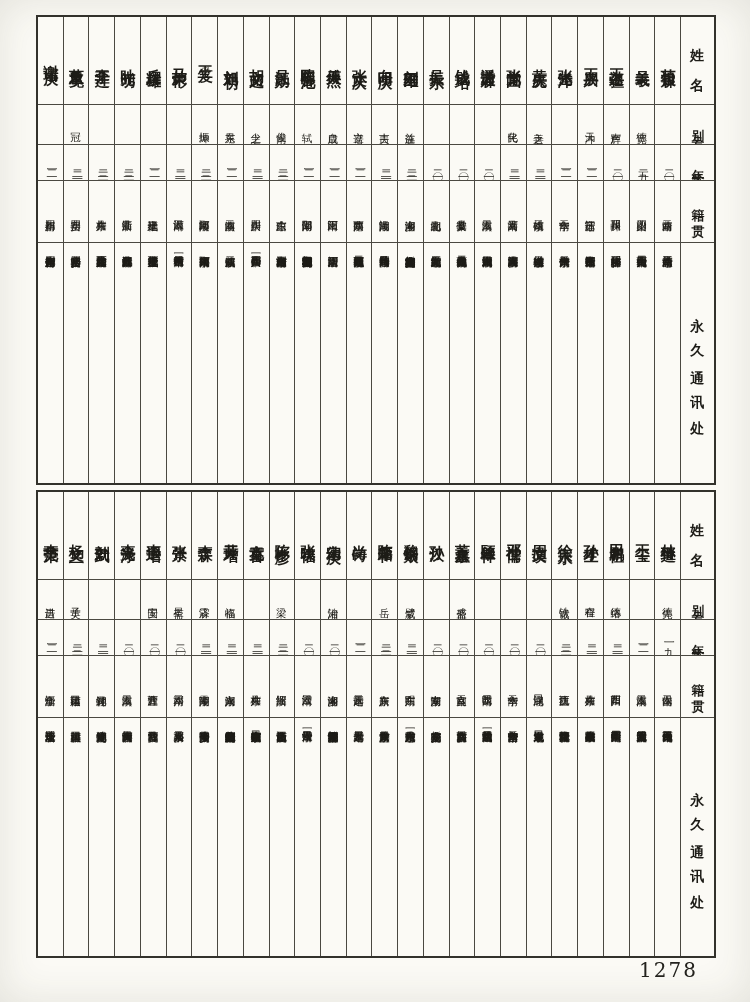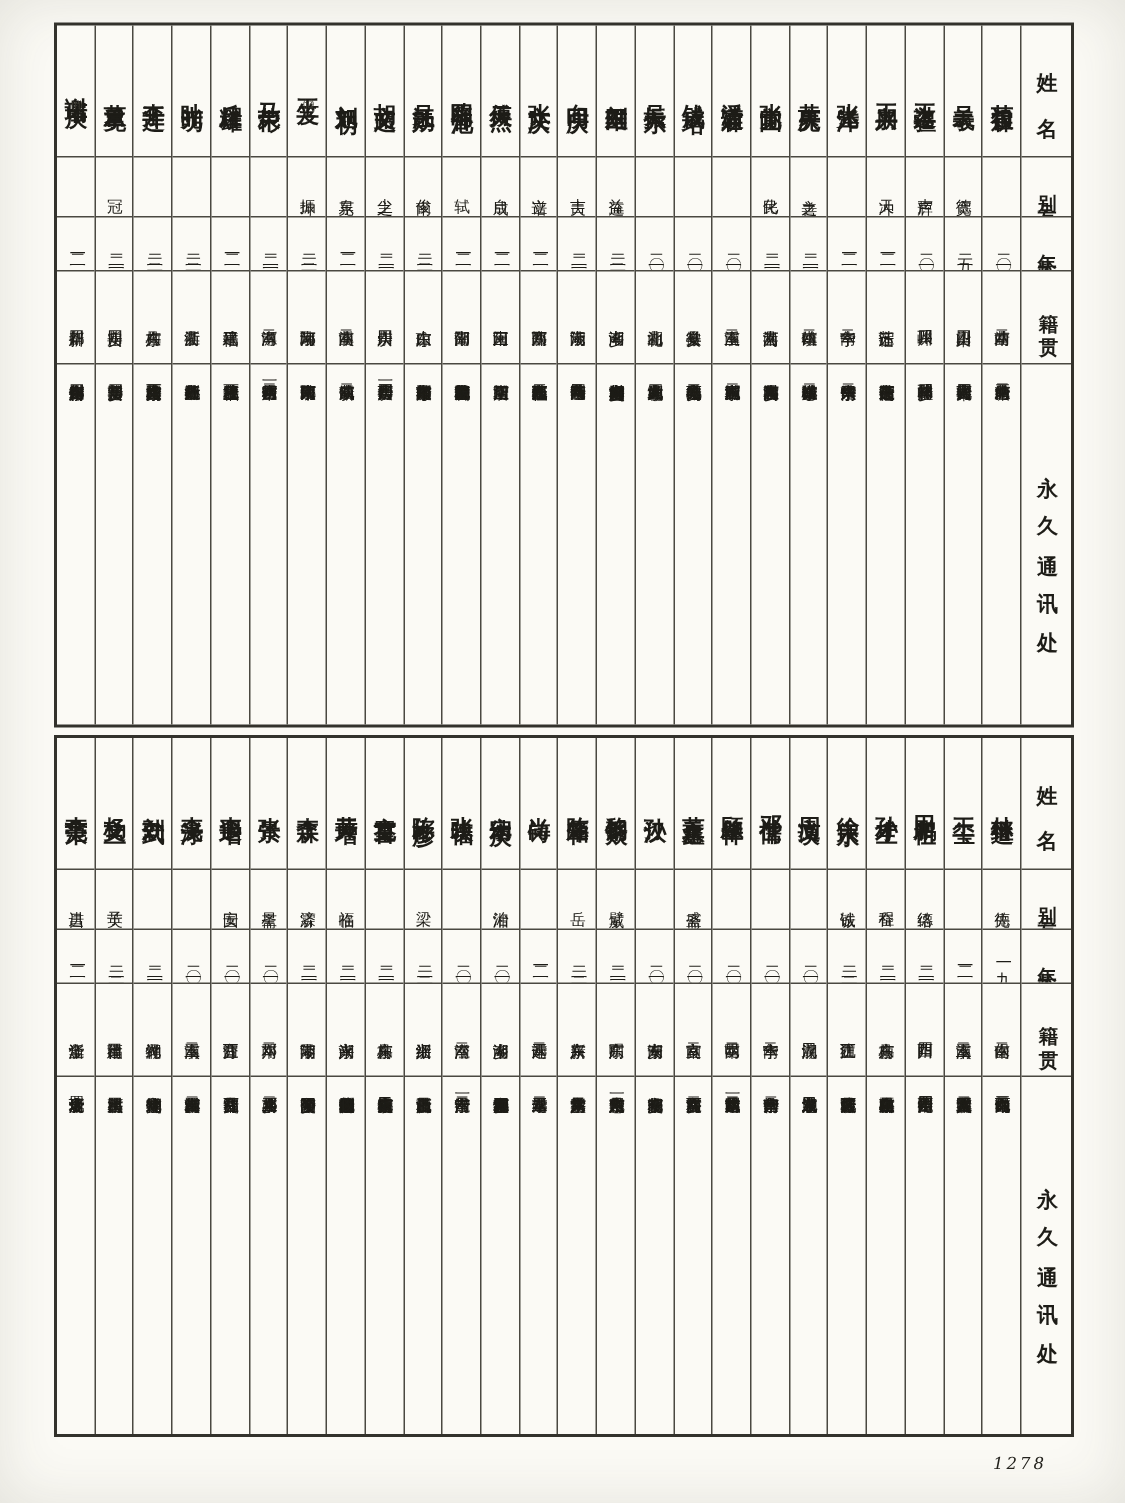--- a/index.html
+++ b/index.html
@@ -21,21 +21,21 @@
   .c-origin{height:62px;font-size:10.5px;line-height:12px;letter-spacing:0;}
   .c-addr{flex:1;border-bottom:none;font-size:10.5px;line-height:12.5px;
           justify-content:flex-start;padding-top:5px;}
   .hdr{font-weight:700;font-size:14px;}
   .hdr.c-name{letter-spacing:30px;padding-top:15px;}
   .hdr.c-hao{letter-spacing:7px;padding-top:4px;font-size:12.5px;}
   .hdr.c-age{letter-spacing:4px;padding-top:2px;font-size:12.5px;}
   .hdr.c-origin{letter-spacing:16px;padding-top:8px;font-size:13px;}
   .hdr.c-addr{letter-spacing:26px;padding-top:18px;justify-content:center;}
   .note{font-size:7px;letter-spacing:0;color:#3a382f;margin-top:2px;font-weight:400;}
-  .page-number{position:absolute;right:52px;bottom:20px;font-size:11px;letter-spacing:2px;color:#23221d;font-style:italic;}
+  .page-number{position:absolute;right:52px;bottom:20px;font-size:20px;letter-spacing:2px;color:#23221d;}
 </style>
 </head>
 <body>
 
 <div class="page">
   <div class="tables">
 
     <div class="vtable">
       <div class="col header-col">
         <div class="cell c-name hdr">姓名</div>

